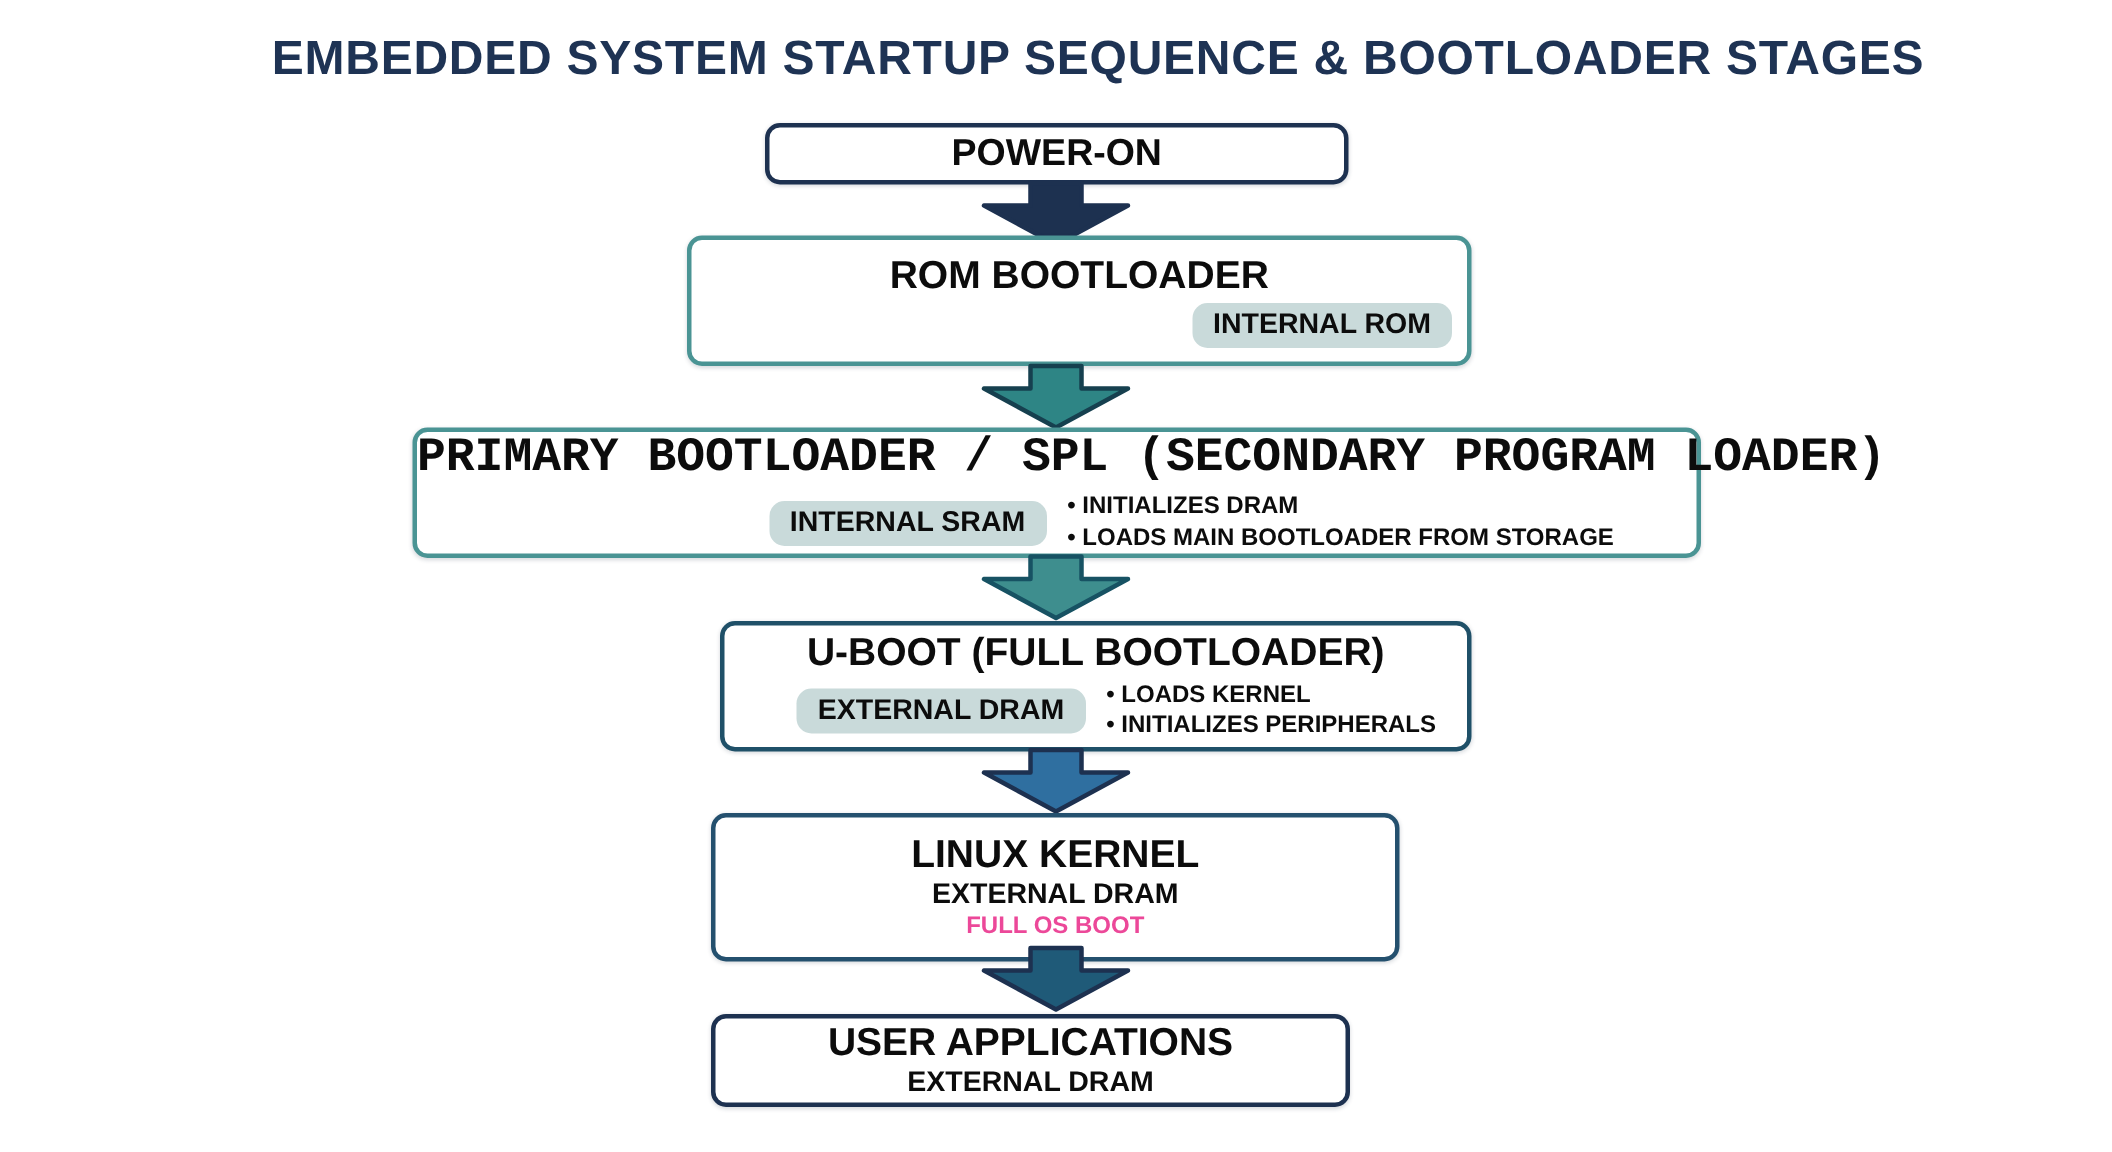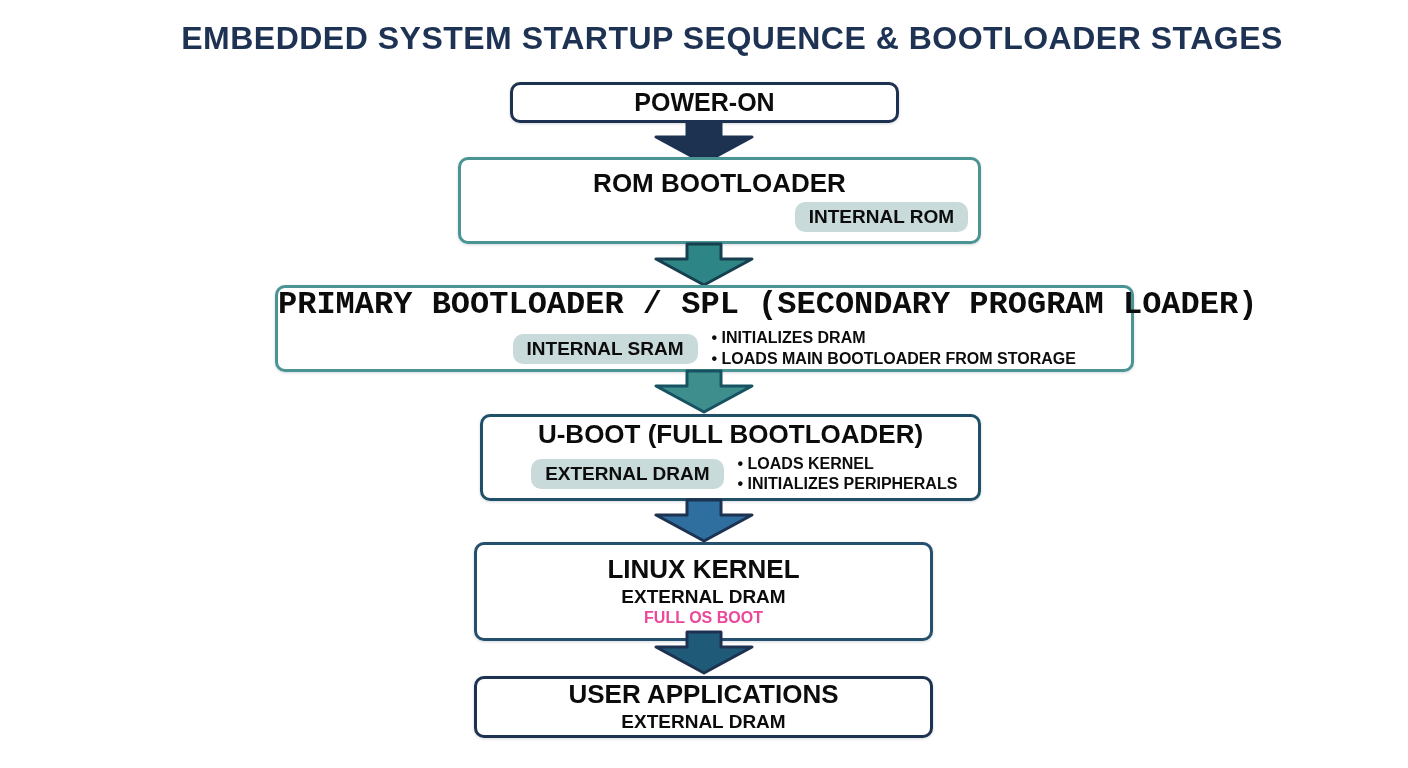--- a/index.html
+++ b/index.html
@@ -127,18 +127,18 @@
   <div class="box steel" style="left:474px;top:542px;width:459px;height:99px;">
     <div class="stage-title">LINUX KERNEL</div>
     <div class="subline1">EXTERNAL DRAM</div>
     <div class="subline2">FULL OS BOOT</div>
   </div>
 
   <svg class="arrow a5" style="top:630px;" viewBox="0 0 104 46" aria-hidden="true">
     <polygon points="35,2 69,2 69,17 100,17 52,43 4,17 35,17"></polygon>
   </svg>
 
-  <div class="box" style="left:474px;top:676px;width:459px;height:62px;">
+  <div class="box" style="left:474px;top:676px;width:426px;height:62px;">
     <div class="stage-title">USER APPLICATIONS</div>
     <div class="subline1">EXTERNAL DRAM</div>
   </div>
 
 </div>
 
 </body></html>

